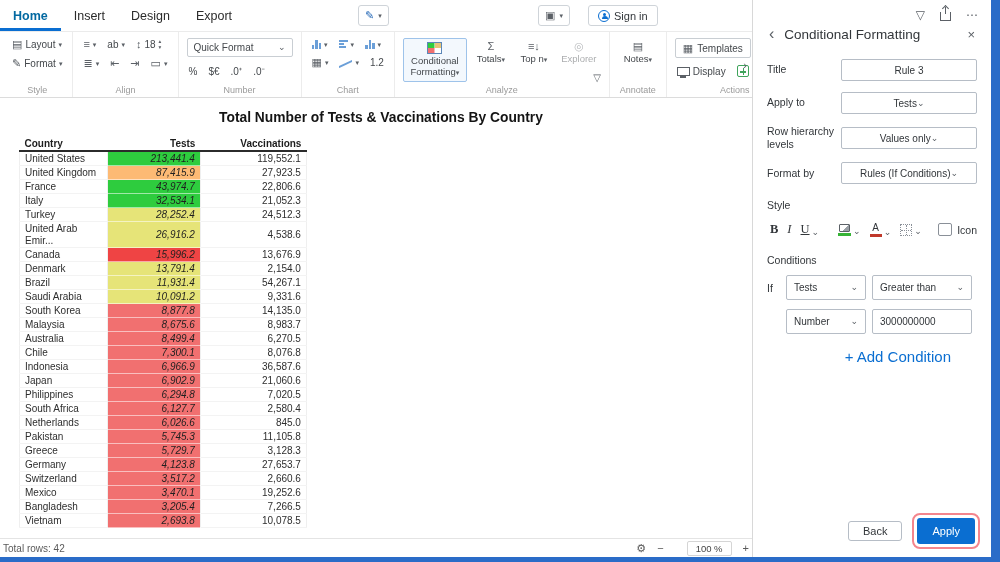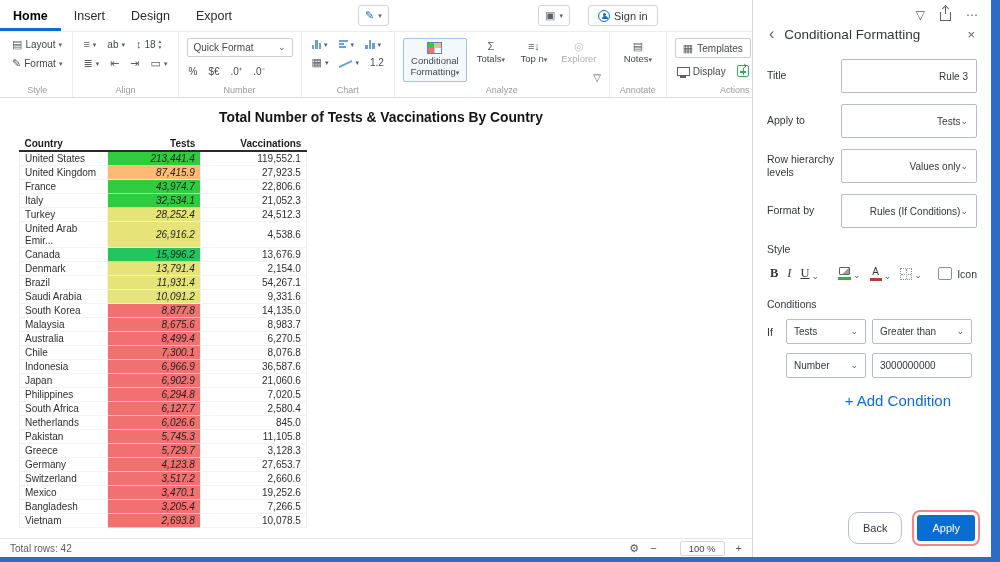--- a/index.html
+++ b/index.html
@@ -18,21 +18,21 @@
   
   .topbar {
     position:relative; width:752px; height:32px;
     border-bottom:1px solid #ebebeb; background:#fff;
     display:flex; align-items:stretch;
   }
   .tab {
     padding:0 13px; line-height:30px; font-size:12.5px; color:#2b2b2b;
     background:none; border:none; font-family:inherit; cursor:pointer;
   }
-  .tab.active { font-weight:700; color:#000000; box-shadow:inset 0 -3px 0 #0a6ed1; }
+  .tab.active { font-weight:700; color:#0369a1; box-shadow:inset 0 -3px 0 #0a6ed1; }
   .topbtn {
     position:absolute; top:5px; height:21px;
     border:1px solid #cfd4d9; border-radius:3px; background:#fff;
     display:flex; align-items:center; gap:4px; padding:0 6px;
     font-size:11px; color:#32363a; font-family:inherit;
   }
   .edit-btn { left:358px; }
   .insert-btn { left:538px; }
   .signin-btn { left:588px; padding:0 9px; }
   .gi { font-size:11px; color:#5b6066; line-height:1; }
@@ -101,43 +101,43 @@
   th, td { font-size:10px; line-height:12px; padding:0.5px 5px; color:#2e2e2e; }
   thead th { font-weight:700; color:#1d1d1d; border-bottom:2px solid #2b2b2b; text-align:left; }
   .num { text-align:right; }
   tbody td { border-bottom:1px solid #f3f3f3; border-right:1px solid #efefef; border-left:1px solid #efefef; }
   tbody td.colored { color:#1f1f1f; border-bottom:1px solid rgba(255,255,255,.55);font-style:italic; }
   col.c-country { width:88px; } col.c-tests { width:62px; } col.c-vacc { width:106px; }
 
   
   .statusbar { position:absolute; left:0; top:538px; width:752px; height:19px;
         border-top:1px solid #e4e4e4; background:#fff; display:flex; align-items:center;
-        font-size:10px; color:#5a5a5a; padding:0 10px; }
+        font-size:10px; color:#5a5a5a; padding:0 3px; }
   .sb-right { margin-left:auto; display:flex; align-items:center; gap:11px; }
   .sb-ic { background:none; border:none; font-size:11px; color:#5a5a5a; padding:0; font-family:inherit; }
   .zoombox { border:1px solid #d5d5d5; border-radius:2px; padding:1px 8px; font-size:9.5px; color:#444;margin-left:12px; }
 
   
   .panel { position:absolute; top:0; right:0; width:239px; height:557px; background:#fff;
         border-left:1px solid #d8d8d8; padding:0 14px; font-size:10.5px; color:#32363a; }
   .panel-icons { position:absolute; top:7px; right:13px; display:flex; gap:15px; align-items:center; }
   .pic { background:none; border:none; padding:0; color:#5b6066; font-family:inherit; font-size:12px; line-height:1; }
   .ic-export { width:11px; height:9px; border:1.3px solid #5b6066; border-top:none; position:relative; margin-top:5px; display:inline-block; }
   .ic-export::before { content:""; position:absolute; left:4px; top:-5px; width:1.4px; height:7px; background:#5b6066; }
   .ic-export::after { content:""; position:absolute; left:2.4px; top:-5.6px; width:4px; height:4px;
         border-top:1.4px solid #5b6066; border-left:1.4px solid #5b6066; transform:rotate(45deg); }
   .panel-header { display:flex; align-items:center; gap:8px; margin-top:22px; height:24px; }
   .p-back { background:none; border:none; font-size:16px; color:#5b6066; padding:0 2px; font-family:inherit; }
   .p-title { font-size:13.5px; color:#32363a; }
   .p-close { margin-left:auto; background:none; border:none; font-size:13px; color:#5b6066; padding:0 2px; font-family:inherit; }
   .fields { margin-top:13px; }
   .f { display:flex; align-items:center; margin-bottom:11px; }
   .fl { width:74px; flex:none; font-size:10.5px; line-height:1.25; color:#32363a; }
-  .fc { flex:1; height:34px; border:1px solid #b6bdc6; border-radius:2px; background:#fff;
-        display:flex; align-items:center; justify-content:flex-end; padding:0 8px;
+  .fc { flex:1; height:22px; border:1px solid #b6bdc6; border-radius:2px; background:#fff;
+        display:flex; align-items:center; justify-content:center; padding:0 8px;
         font-size:10px; color:#32363a; font-family:inherit; }
   .sec { font-size:10.5px; margin:15px 0 9px; }
   .stylebar { display:flex; align-items:center; gap:3px; }
   .sb-btn { display:inline-flex; align-items:flex-end; gap:2px; background:none; border:none;
         padding:2px 3px; color:#32363a; font-family:inherit; }
   .g-b { font-family:"Liberation Serif", serif; font-size:12.5px; font-weight:700; }
   .g-i { font-family:"Liberation Serif", serif; font-size:12.5px; font-style:italic; }
   .g-u { font-family:"Liberation Serif", serif; font-size:12.5px; text-decoration:underline; }
   .ic-fill { display:flex; flex-direction:column; align-items:center; gap:1.5px; }
   .ic-fill .top { width:11px; height:8px; border:1px solid #5b6066; border-radius:1px;
@@ -153,21 +153,21 @@
   .cond-row { display:flex; align-items:center; gap:6px; margin-bottom:9px; }
   .cond-row .if { width:13px; flex:none; }
   .csel { height:25px; border:1px solid #b6bdc6; border-radius:2px; background:#fff;
         display:flex; align-items:center; justify-content:space-between; padding:0 7px;
         font-size:10px; color:#32363a; font-family:inherit; }
   .w80 { width:80px; flex:none; } .w100 { width:100px; flex:none; }
   .indent { margin-left:19px; }
   .addcond { display:block; text-align:right; margin:14px 26px 0 0; color:#0a6ed1; font-size:15px;
         background:none; border:none; padding:0; font-family:inherit; width:calc(100% - 26px); }
   .panel-actions { position:absolute; right:16px; bottom:13px; display:flex; align-items:center; gap:15px; }
-  .btn-back { height:32px; padding:0 14px; border:1px solid #b6bdc6; border-radius:10px; background:#fff;
+  .btn-back { height:20px; padding:0 14px; border:1px solid #b6bdc6; border-radius:3px; background:#fff;
         font-size:11px; color:#32363a; font-family:inherit; }
   .btn-apply { height:26px; padding:0 15px; border:none; border-radius:3px; background:#0a6ed1;
         color:#fff; font-size:11px; font-family:inherit;
         outline:2px solid #f4858d; outline-offset:3px; }
 </style>
 </head>
 <body>
 
 <div class="window">
 
@@ -413,21 +413,21 @@
               <td class="num colored" style="background: rgb(230, 228, 120);">28,252.4</td>
               <td class="num">24,512.3</td>
             </tr>
             <tr>
               <td>United Arab Emir...</td>
               <td class="num colored" style="background: rgb(230, 228, 120);">26,916.2</td>
               <td class="num">4,538.6</td>
             </tr>
             <tr>
               <td>Canada</td>
-              <td class="num colored" style="background: #22c55e; padding-left: 48px;">15,996.2</td>
+              <td class="num colored" style="background: #ef4444; padding-left: 48px;">15,996.2</td>
               <td class="num">13,676.9</td>
             </tr>
             <tr>
               <td>Denmark</td>
               <td class="num colored" style="background: rgb(230, 228, 120);">13,791.4</td>
               <td class="num">2,154.0</td>
             </tr>
             <tr>
               <td>Brazil</td>
               <td class="num colored" style="background: rgb(230, 228, 120);">11,931.4</td>

